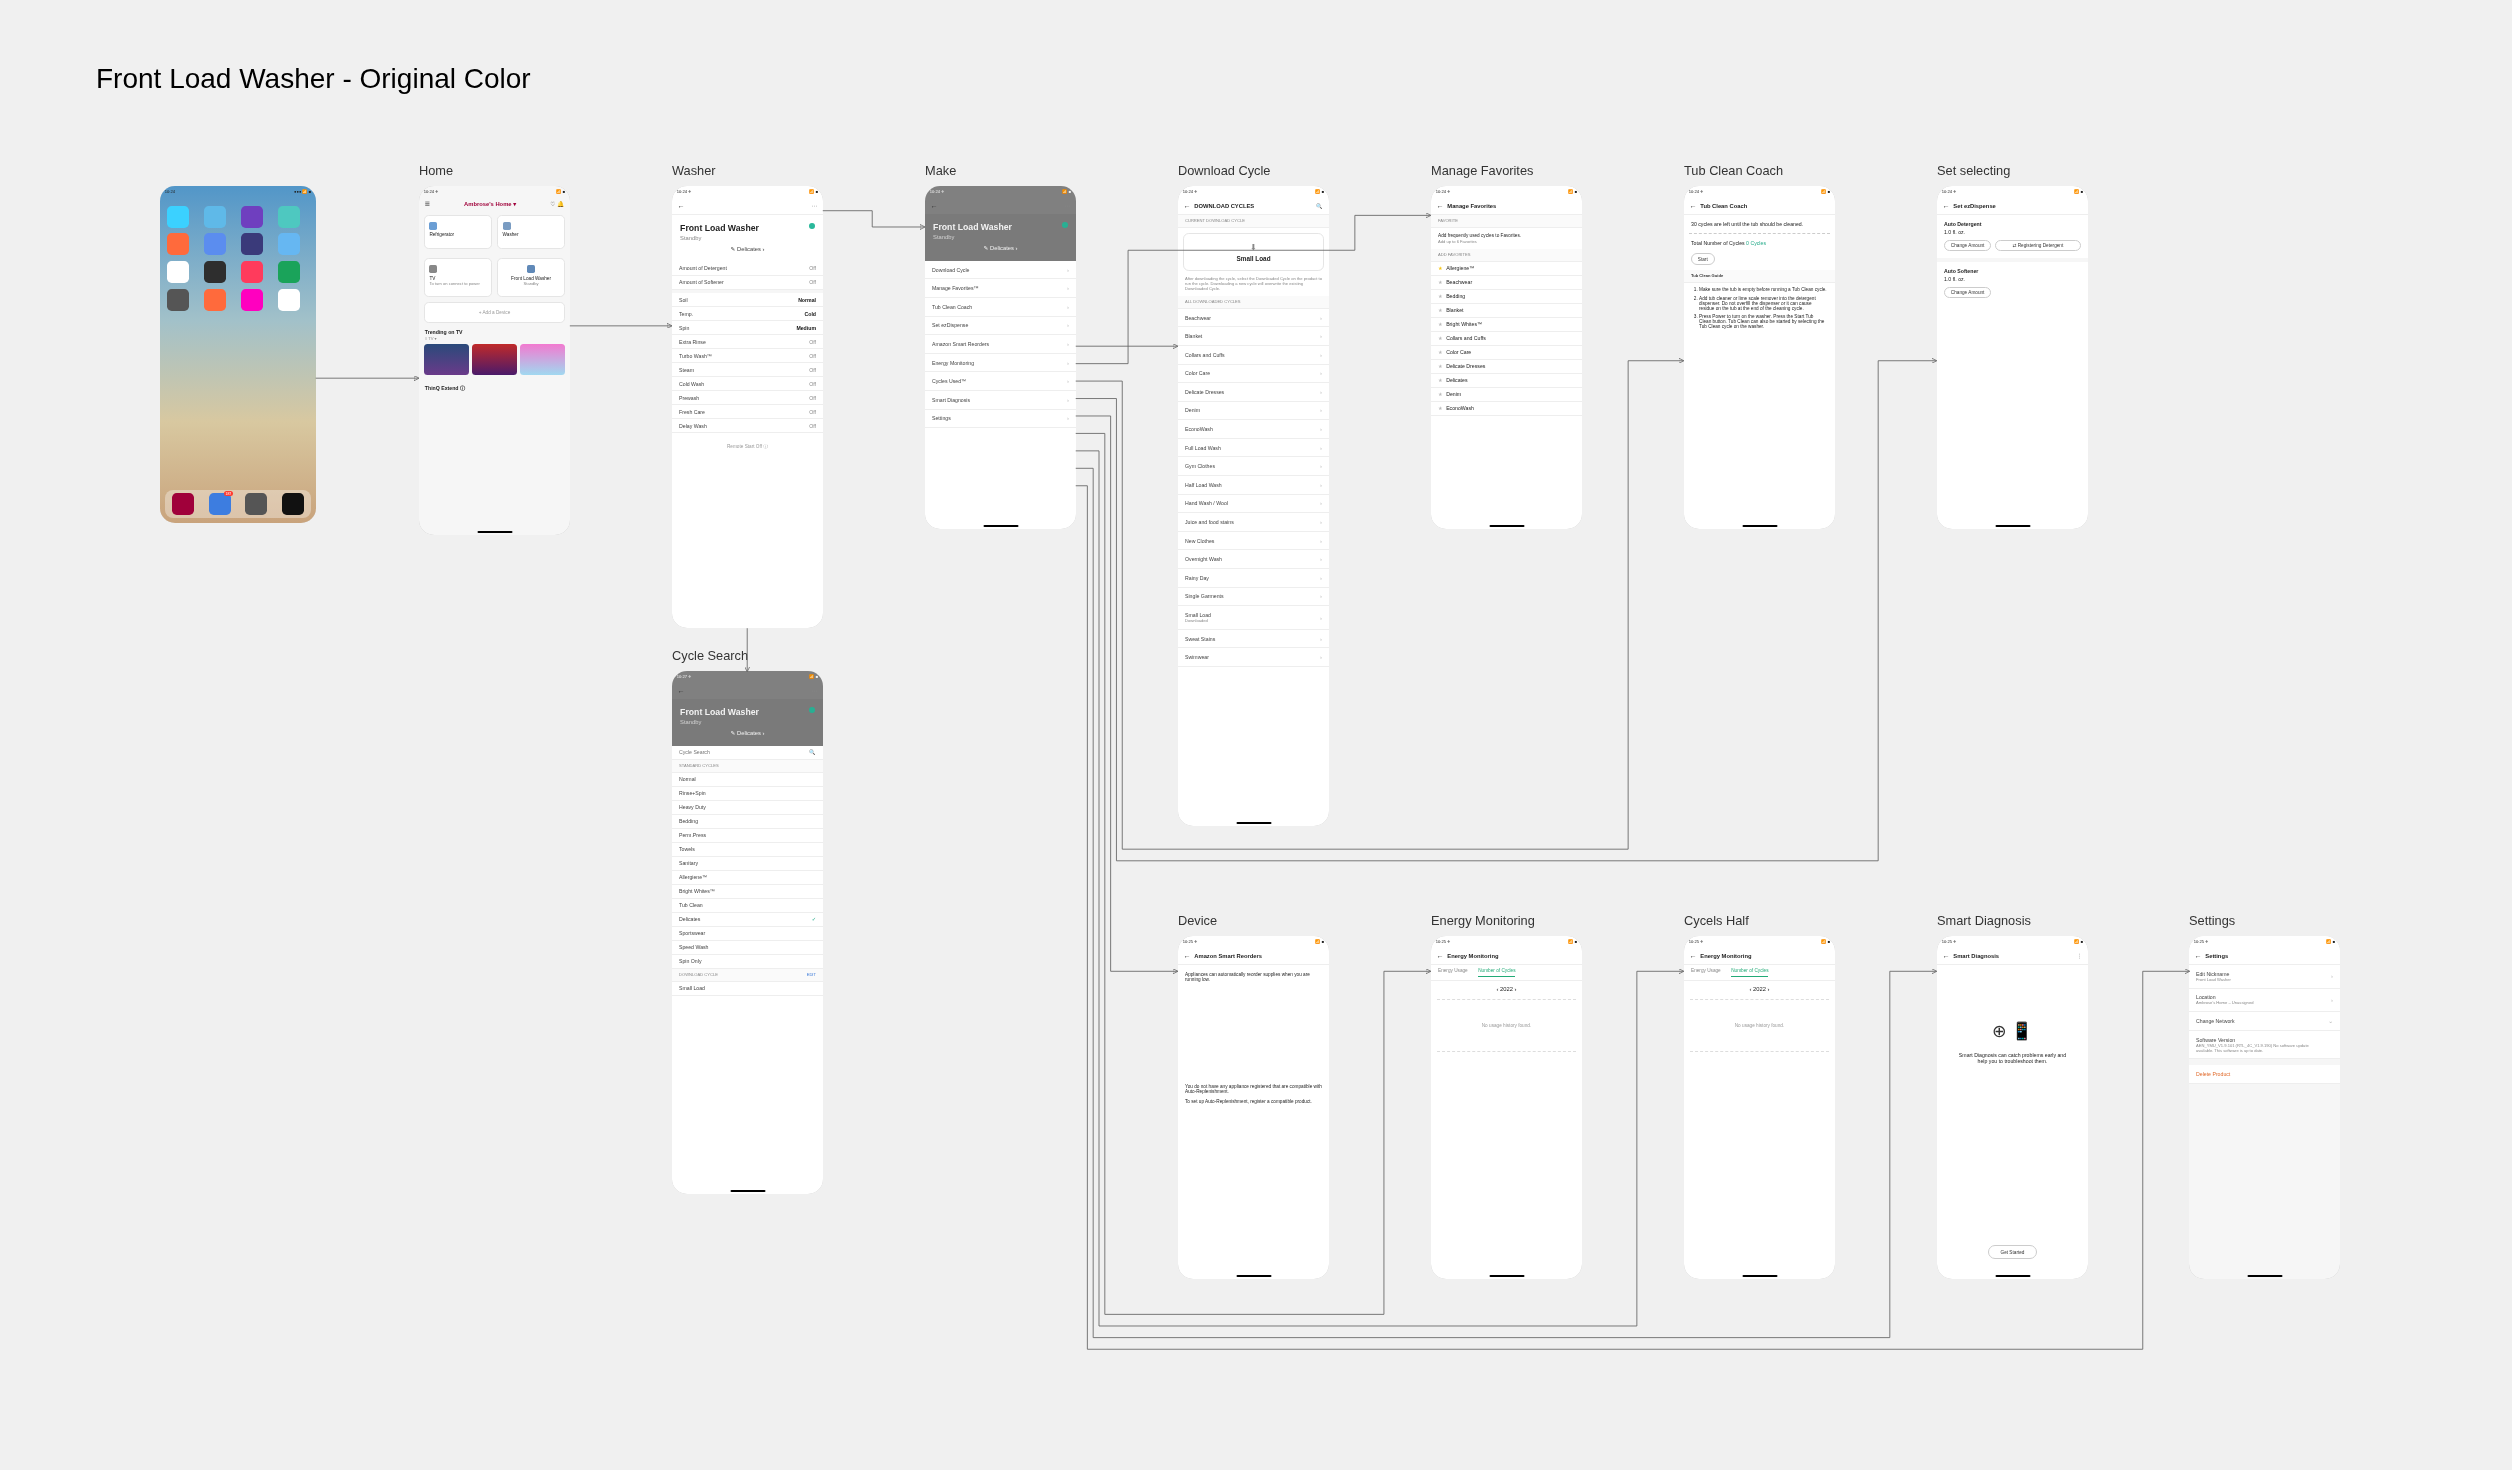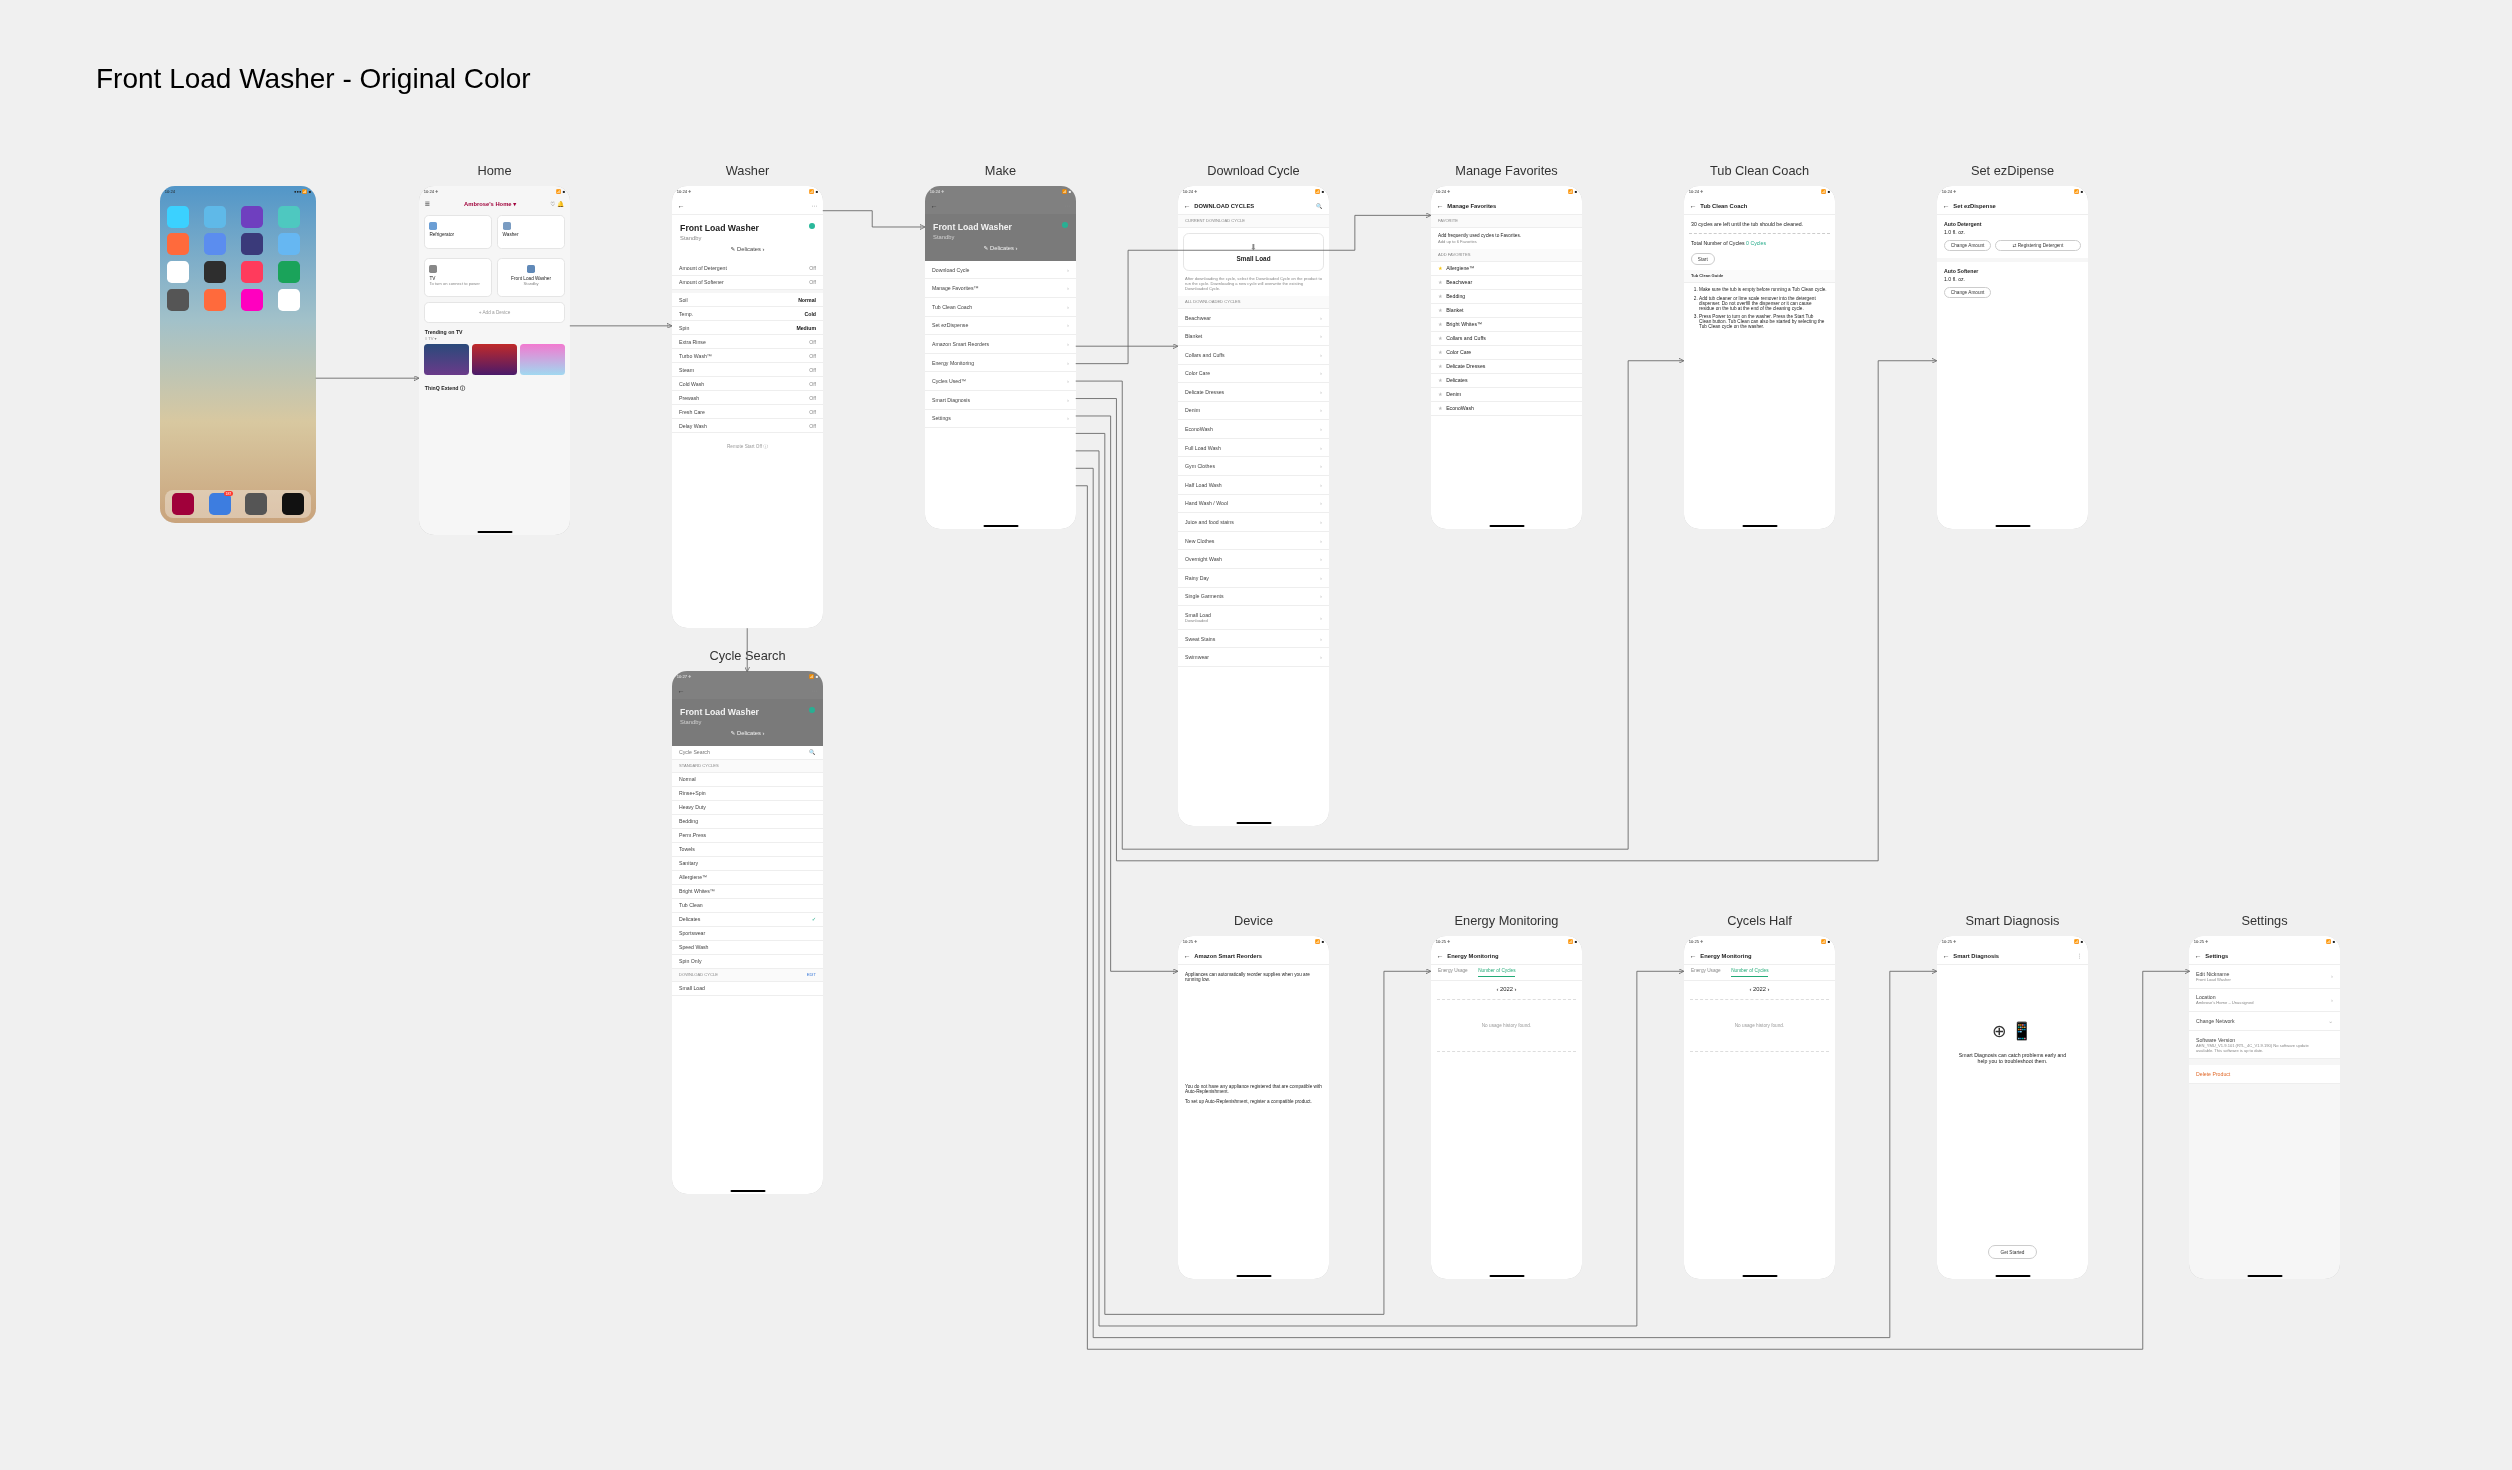--- a/index.html
+++ b/index.html
@@ -17,21 +17,20 @@
   left: 96px;
   font-size: 28px;
   font-weight: 400;
   color: #000;
 }
 .label {
   position: absolute;
   font-size: 12.8px;
   color: #333;
   width: 151px;
-  text-align: center;
 }
 .screen {
   position: absolute;
   background: #fff;
   border-radius: 15px;
   overflow: hidden;
   box-shadow: 0 0 0.6px rgba(0,0,0,0.2);
   font-size: 5.2px;
   color: #222;
 }
@@ -206,21 +205,21 @@
 <body>
 
 <div class="title">Front Load Washer - Original Color</div>
 
 <div class="label" style="top:163px; left:419px;">Home</div>
 <div class="label" style="top:163px; left:672px;">Washer</div>
 <div class="label" style="top:163px; left:925px;">Make</div>
 <div class="label" style="top:163px; left:1178px;">Download Cycle</div>
 <div class="label" style="top:163px; left:1431px;">Manage Favorites</div>
 <div class="label" style="top:163px; left:1684px;">Tub Clean Coach</div>
-<div class="label" style="top:163px; left:1937px;">Set ezDipense</div>
+<div class="label" style="top:163px; left:1937px;">Set selecting</div>
 <div class="label" style="top:648px; left:672px;">Cycle Search</div>
 
 <div class="label" style="top:913px; left:1178px;">Device</div>
 <div class="label" style="top:913px; left:1431px;">Energy Monitoring</div>
 <div class="label" style="top:913px; left:1684px;">Cycels Half</div>
 <div class="label" style="top:913px; left:1937px;">Smart Diagnosis</div>
 <div class="label" style="top:913px; left:2189px;">Settings</div>
 
 <div class="screen ios-home" style="top:186px; left:160px; width:156px; height:337px;">
   <div class="statusbar">

